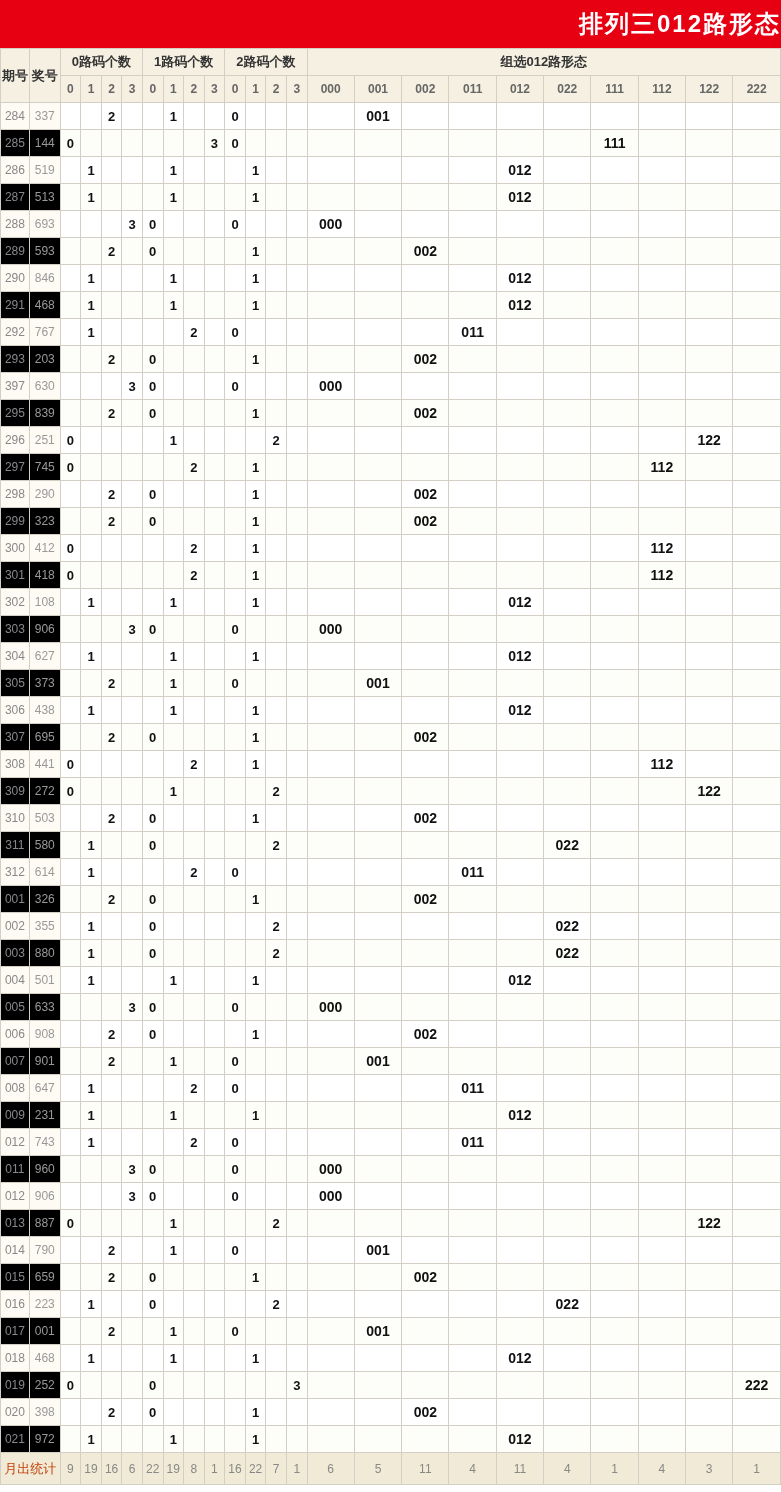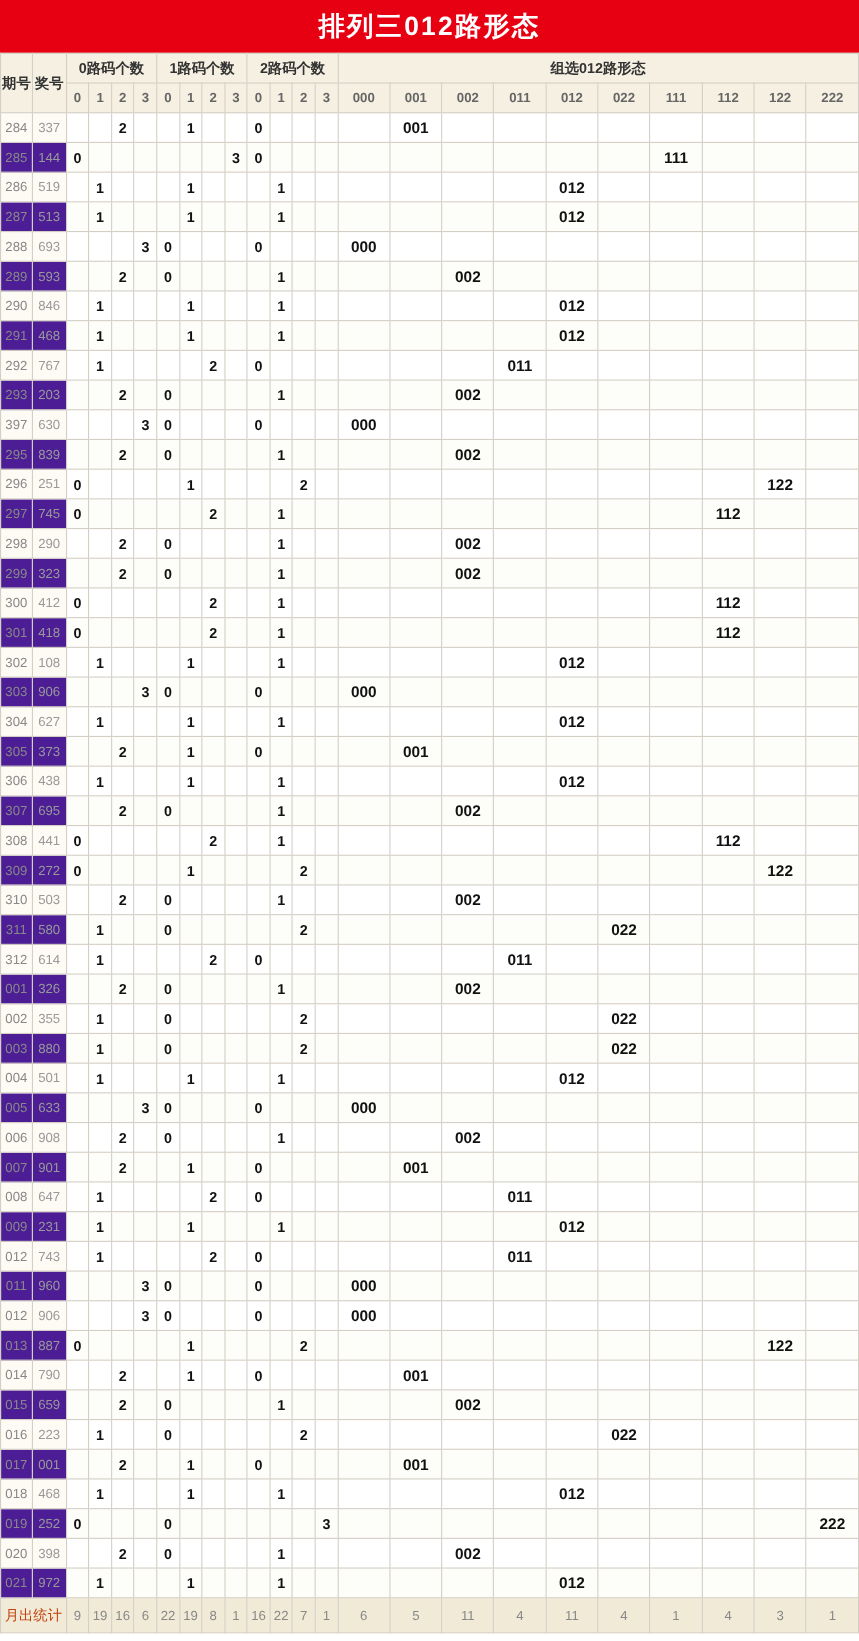--- a/index.html
+++ b/index.html
@@ -1,31 +1,31 @@
 <!DOCTYPE html>
 <html><head>
 <meta charset="utf-8">
 <style>
 *{box-sizing:border-box;margin:0;padding:0}
 body{font-family:Arial,"Microsoft YaHei",sans-serif;font-size:12px;background:#fff;width:781px}
-.title{background:#e60012;color:#fff;text-align:center;font-size:24px;font-weight:bold;padding:8px 0;letter-spacing:2px}
+.title{background:#e60012;color:#fff;text-align:right;font-size:24px;font-weight:bold;padding:8px 0;letter-spacing:2px}
 table{border-collapse:collapse;width:100%;table-layout:fixed}
 th,td{border:1px solid #d4cfc5;text-align:center;padding:0;height:27px;vertical-align:middle}
 th{background:#f5f0e1;font-weight:bold;color:#666;font-size:12px}
 th.main{color:#333;font-size:13px}
 .period{width:28px;color:#888}
 .num{width:30px;color:#888}
 .sub{width:20px;color:#999;font-size:11px}
 .pat{width:46px;color:#999;font-size:11px}
 td.p{color:#888;background:#fdfbf4}
 td.n{color:#999;background:#fdfbf4}
 td.v{color:#111;font-weight:bold;font-size:13px;background:#fff}
 td.e{background:#fff}
 td.pv{color:#111;font-weight:bold;font-size:14px;background:#fff}
-tr.alt td.p,tr.alt td.n{background:#4c1d95}
+tr.alt td.p,tr.alt td.n{background:#000000}
 tr.alt td.e,tr.alt td.v,tr.alt td.pv{background:#fdfdf9}
 .summary td{background:#f0ead6;color:#888;font-size:12px;height:32px}
 .summary td.lbl{color:#c2410c;font-size:13px}
 </style>
 </head>
 <body>
 
 <div class="title">排列三012路形态</div>
 <table>
 <colgroup>

